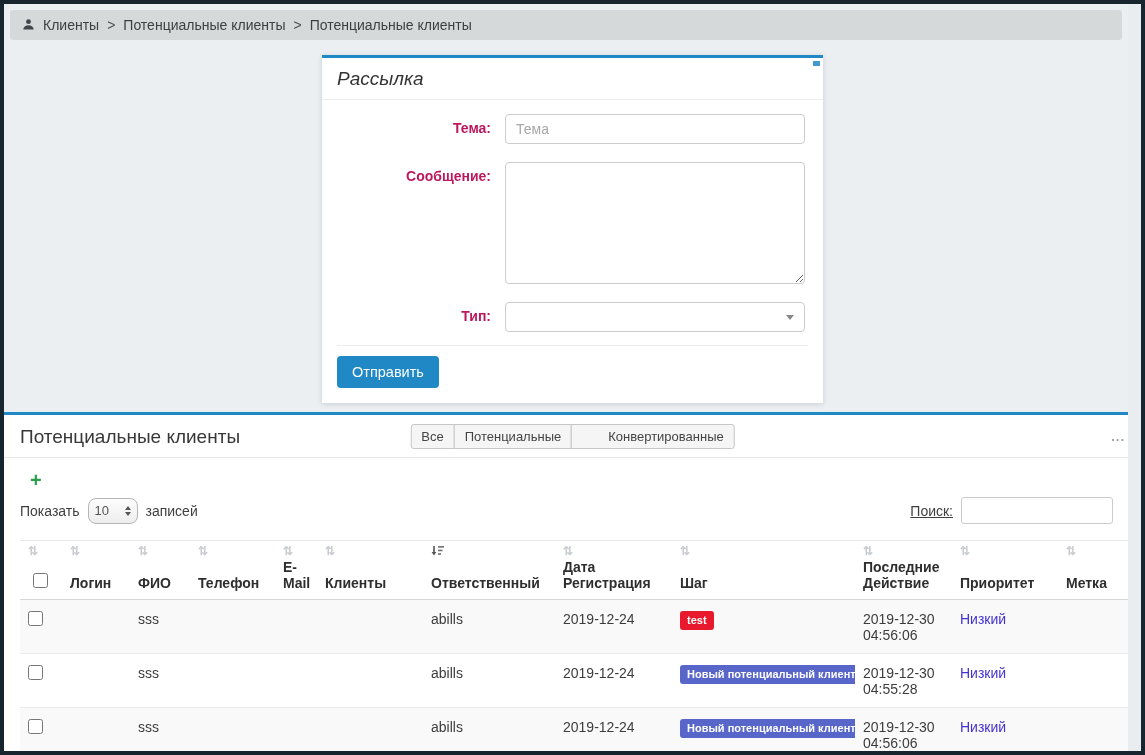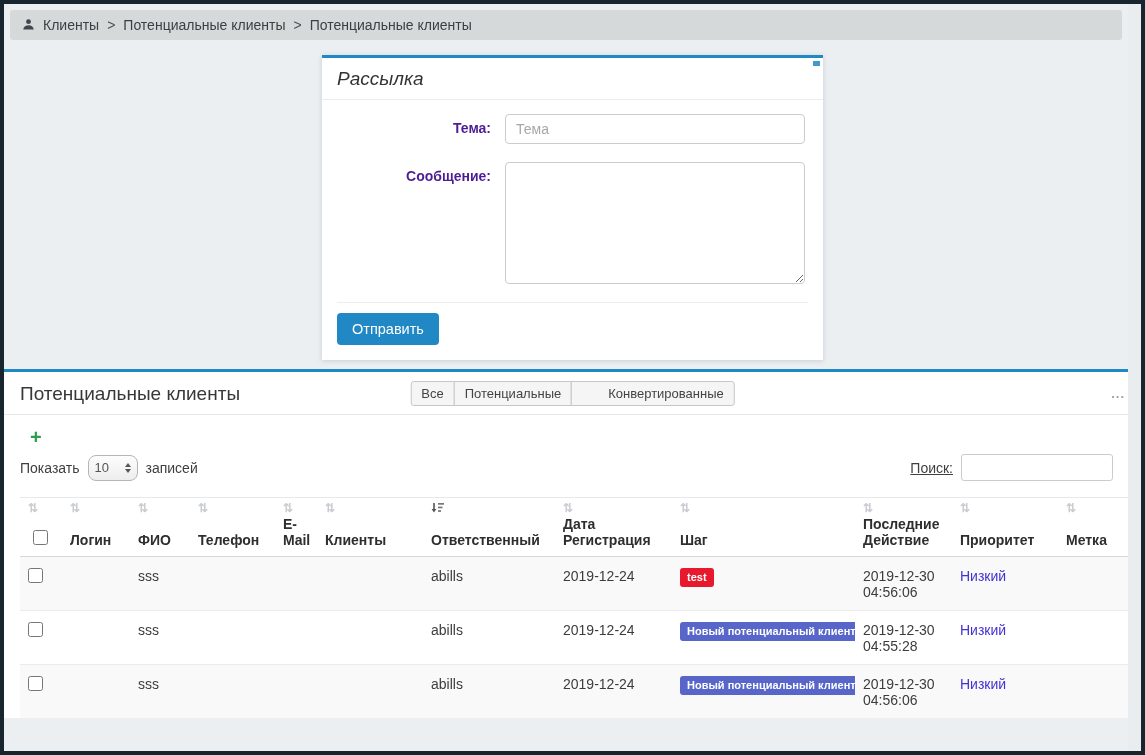--- a/index.html
+++ b/index.html
@@ -34,21 +34,21 @@
     position: relative; z-index: 2;
   }
   .modal-head { padding: 10px 15px 9px; border-bottom: 1px solid #ececec; font-style: italic; }
   .modal-head h2 { font-size: 19px; font-weight: 400; color:#333; line-height: 22px; }
   .corner-dot { position:absolute; top:3px; right:3px; width:7px; height:5px;
     background: var(--accent,#2088c4); opacity:.85; }
   .modal-body { padding: 14px 15px 15px; }
   .form-row { display:flex; margin-bottom: 18px; }
   .form-row label {
     width: 168px; text-align: right; padding-right: 14px; padding-top: 6px;
-    font-weight: 700; font-size: 14px; color:#4c1d95;
+    font-weight: 700; font-size: 14px; color:#be185d;
   }
   .form-row input[type=text] {
     width: 300px; height: 30px; padding: 0 10px;
     border: 1px solid #ccc; border-radius: 4px; font-size: 14px; color:#444;
     font-family: "Liberation Sans", sans-serif;
   }
   .form-row input::placeholder { color:#a8a8a8; }
   .form-row textarea {
     width: 300px; height: 122px; padding: 6px 10px;
     border: 1px solid #ccc; border-radius: 4px; font-size: 14px; color:#444;
@@ -165,20 +165,27 @@
     <h2>Рассылка</h2>
   </div>
   <div class="modal-body">
     <div class="form-row">
       <label>Тема:</label>
       <input type="text" placeholder="Тема" style="">
     </div>
     <div class="form-row">
       <label>Сообщение:</label>
       <textarea style=""></textarea>
+    </div>
+    <div class="form-row" style="margin-bottom:0;">
+      <label>Тип:</label>
+      <div class="select2">
+        <span></span>
+        <span class="caret-down"></span>
+      </div>
     </div>
     <div class="foot-divider"></div>
     <button class="btn-primary">Отправить</button>
   </div>
 </div>
 
 <div class="clients-panel">
   <div class="panel-head">
     <h2>Потенциальные клиенты</h2>
     <div class="btn-group">

